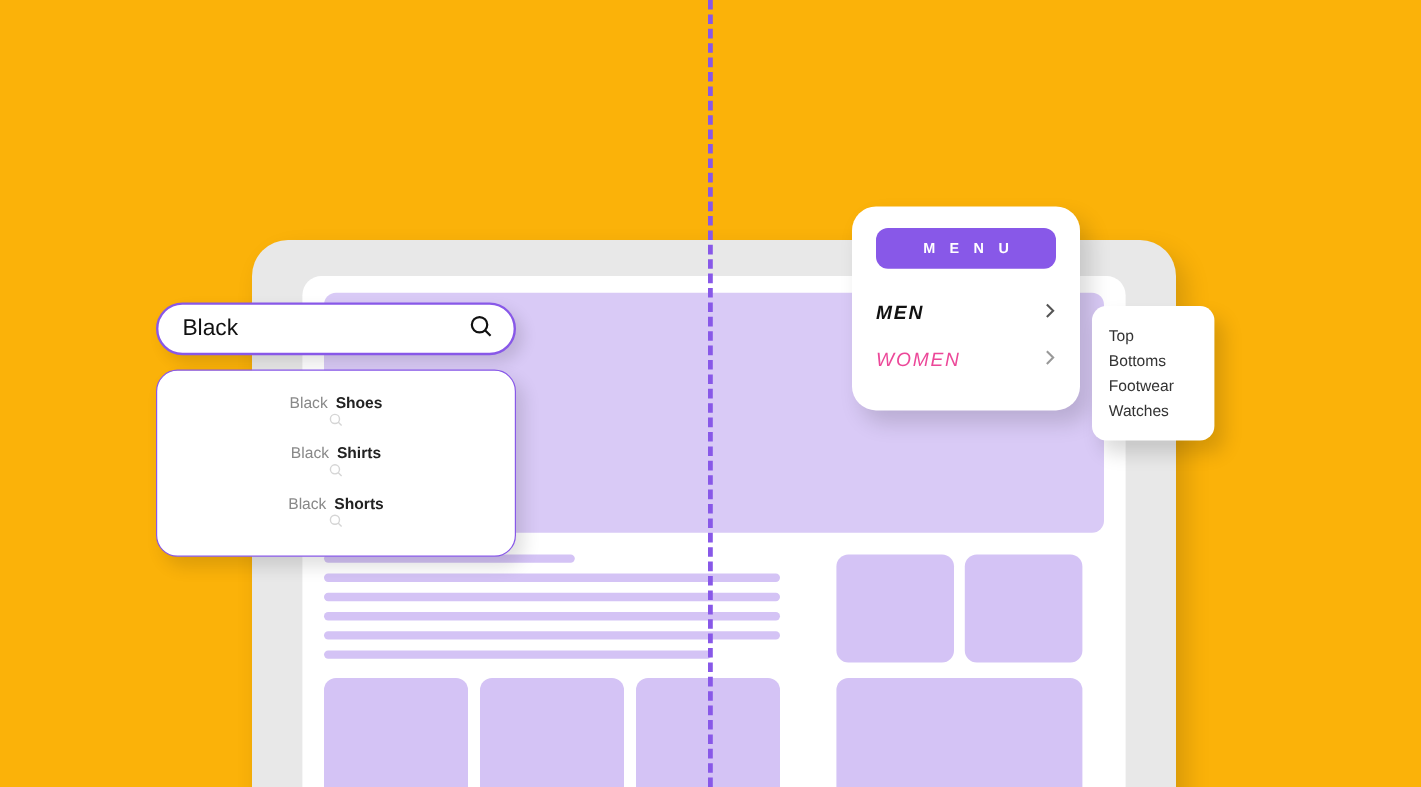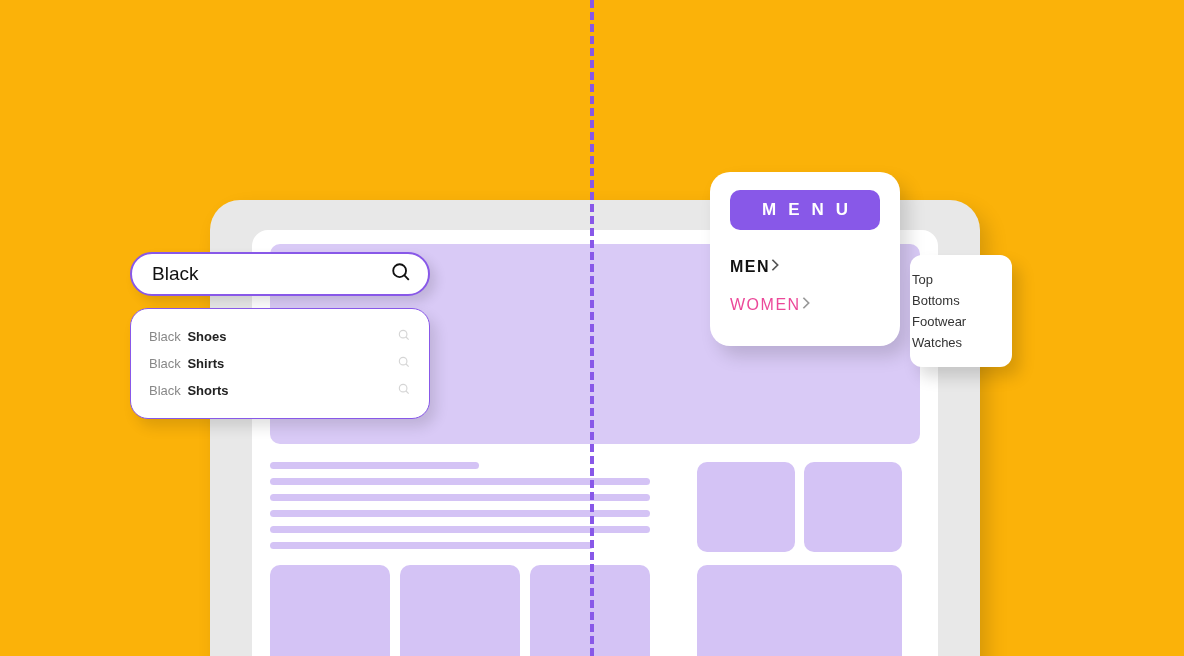--- a/index.html
+++ b/index.html
@@ -109,75 +109,77 @@
     width: 300px;
     background: #ffffff;
     border: 1.5px solid #8858e8;
     border-radius: 18px;
     padding: 14px 18px;
     box-shadow: 6px 8px 14px rgba(0,0,0,0.12);
   }
   .sug-row {
     display: flex;
     align-items: center;
-    justify-content: space-between;
     font-size: 13px;
     color: #222;
     padding: 5px 0;
+    flex-direction: column;
   }
   .sug-row .prefix { color: #888; margin-right: 3px; }
   .sug-row svg { width: 14px; height: 14px; opacity: 0.35; }
 
   
   .menu-panel {
     position: absolute;
     left: 710px;
     top: 172px;
     width: 190px;
     background: #ffffff;
     border-radius: 20px;
     padding: 18px 20px 22px 20px;
     box-shadow: 8px 10px 18px rgba(0,0,0,0.15);
   }
   .menu-pill {
     background: #8858e8;
     color: #ffffff;
     text-align: center;
-    font-size: 17px;
+    font-size: 12px;
     font-weight: 700;
     letter-spacing: 12px;
     padding: 10px 0 10px 12px;
     border-radius: 10px;
     margin-bottom: 18px;
   }
   .menu-item {
     display: flex;
     align-items: center;
+    justify-content: space-between;
     padding: 10px 0 4px 0;
     cursor: pointer;
+    font-style: italic;
   }
   .menu-item .lbl {
     font-size: 16px;
     letter-spacing: 1.5px;
     color: #ec4899;
     text-transform: uppercase;
   }
   .menu-item.active .lbl { color: #111; font-weight: 800; }
   .menu-item svg { width: 10px; height: 14px; }
   .menu-item-wrap { margin-bottom: 6px; }
 
   
   .submenu {
     position: absolute;
     left: 910px;
     top: 255px;
     width: 102px;
     background: #ffffff;
     border-radius: 12px;
-    padding: 14px 2px;
+    padding: 14px 14px;
     box-shadow: 8px 10px 16px rgba(0,0,0,0.15);
     font-size: 13px;
     color: #333;
   }
   .submenu div { padding: 3px 0; cursor: pointer; }
 </style>
 </head>
 <body>
 
 <div class="tablet">

